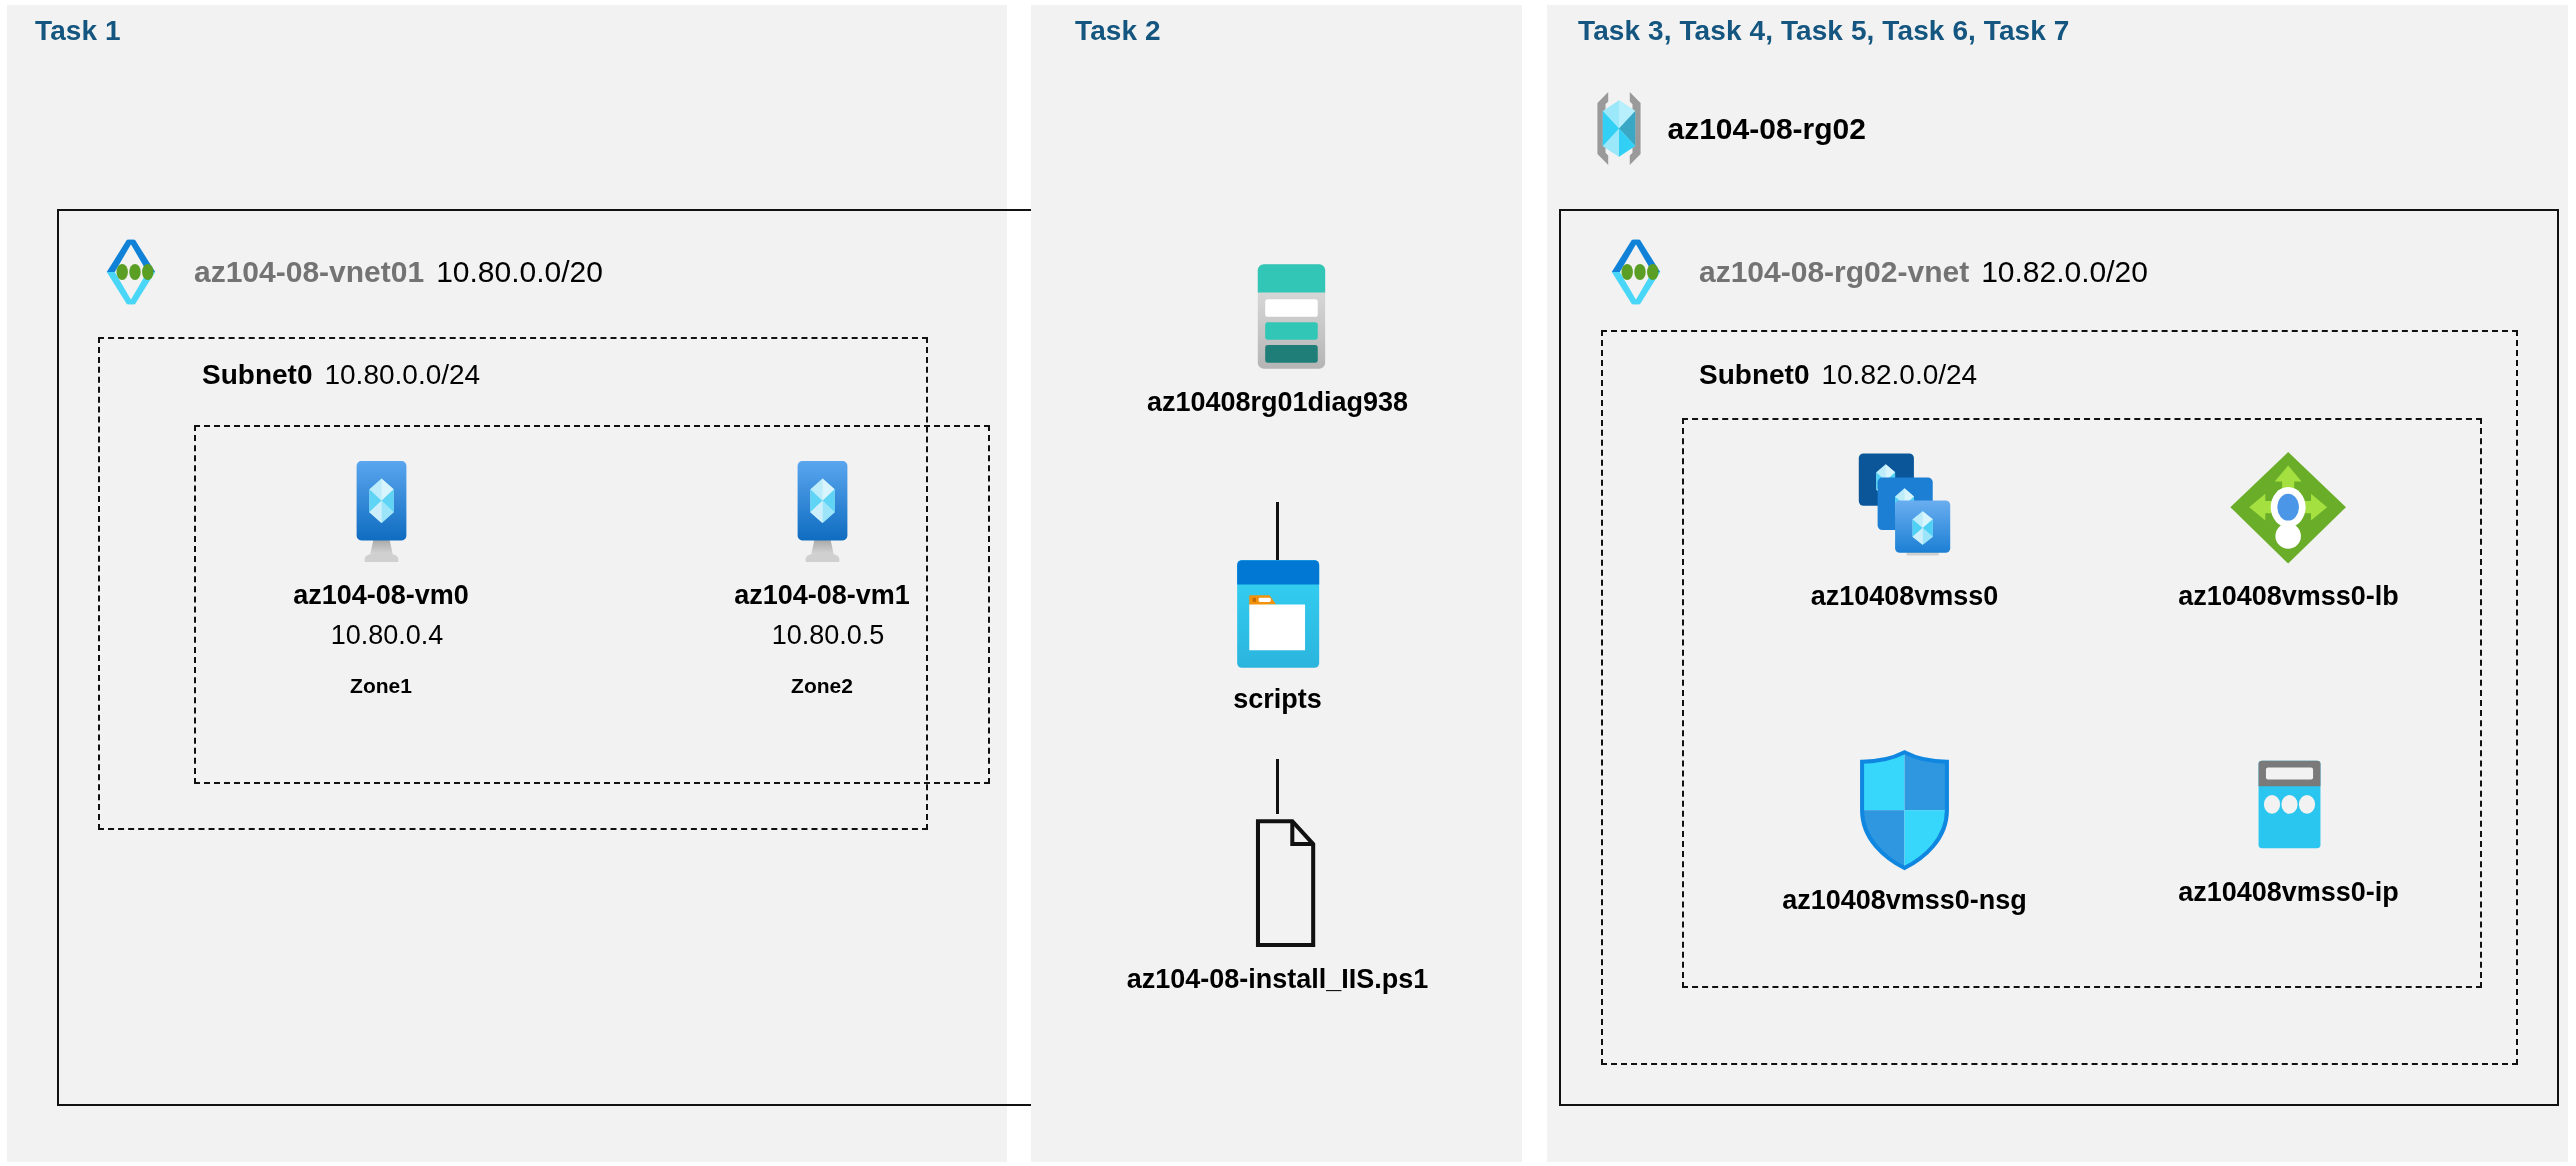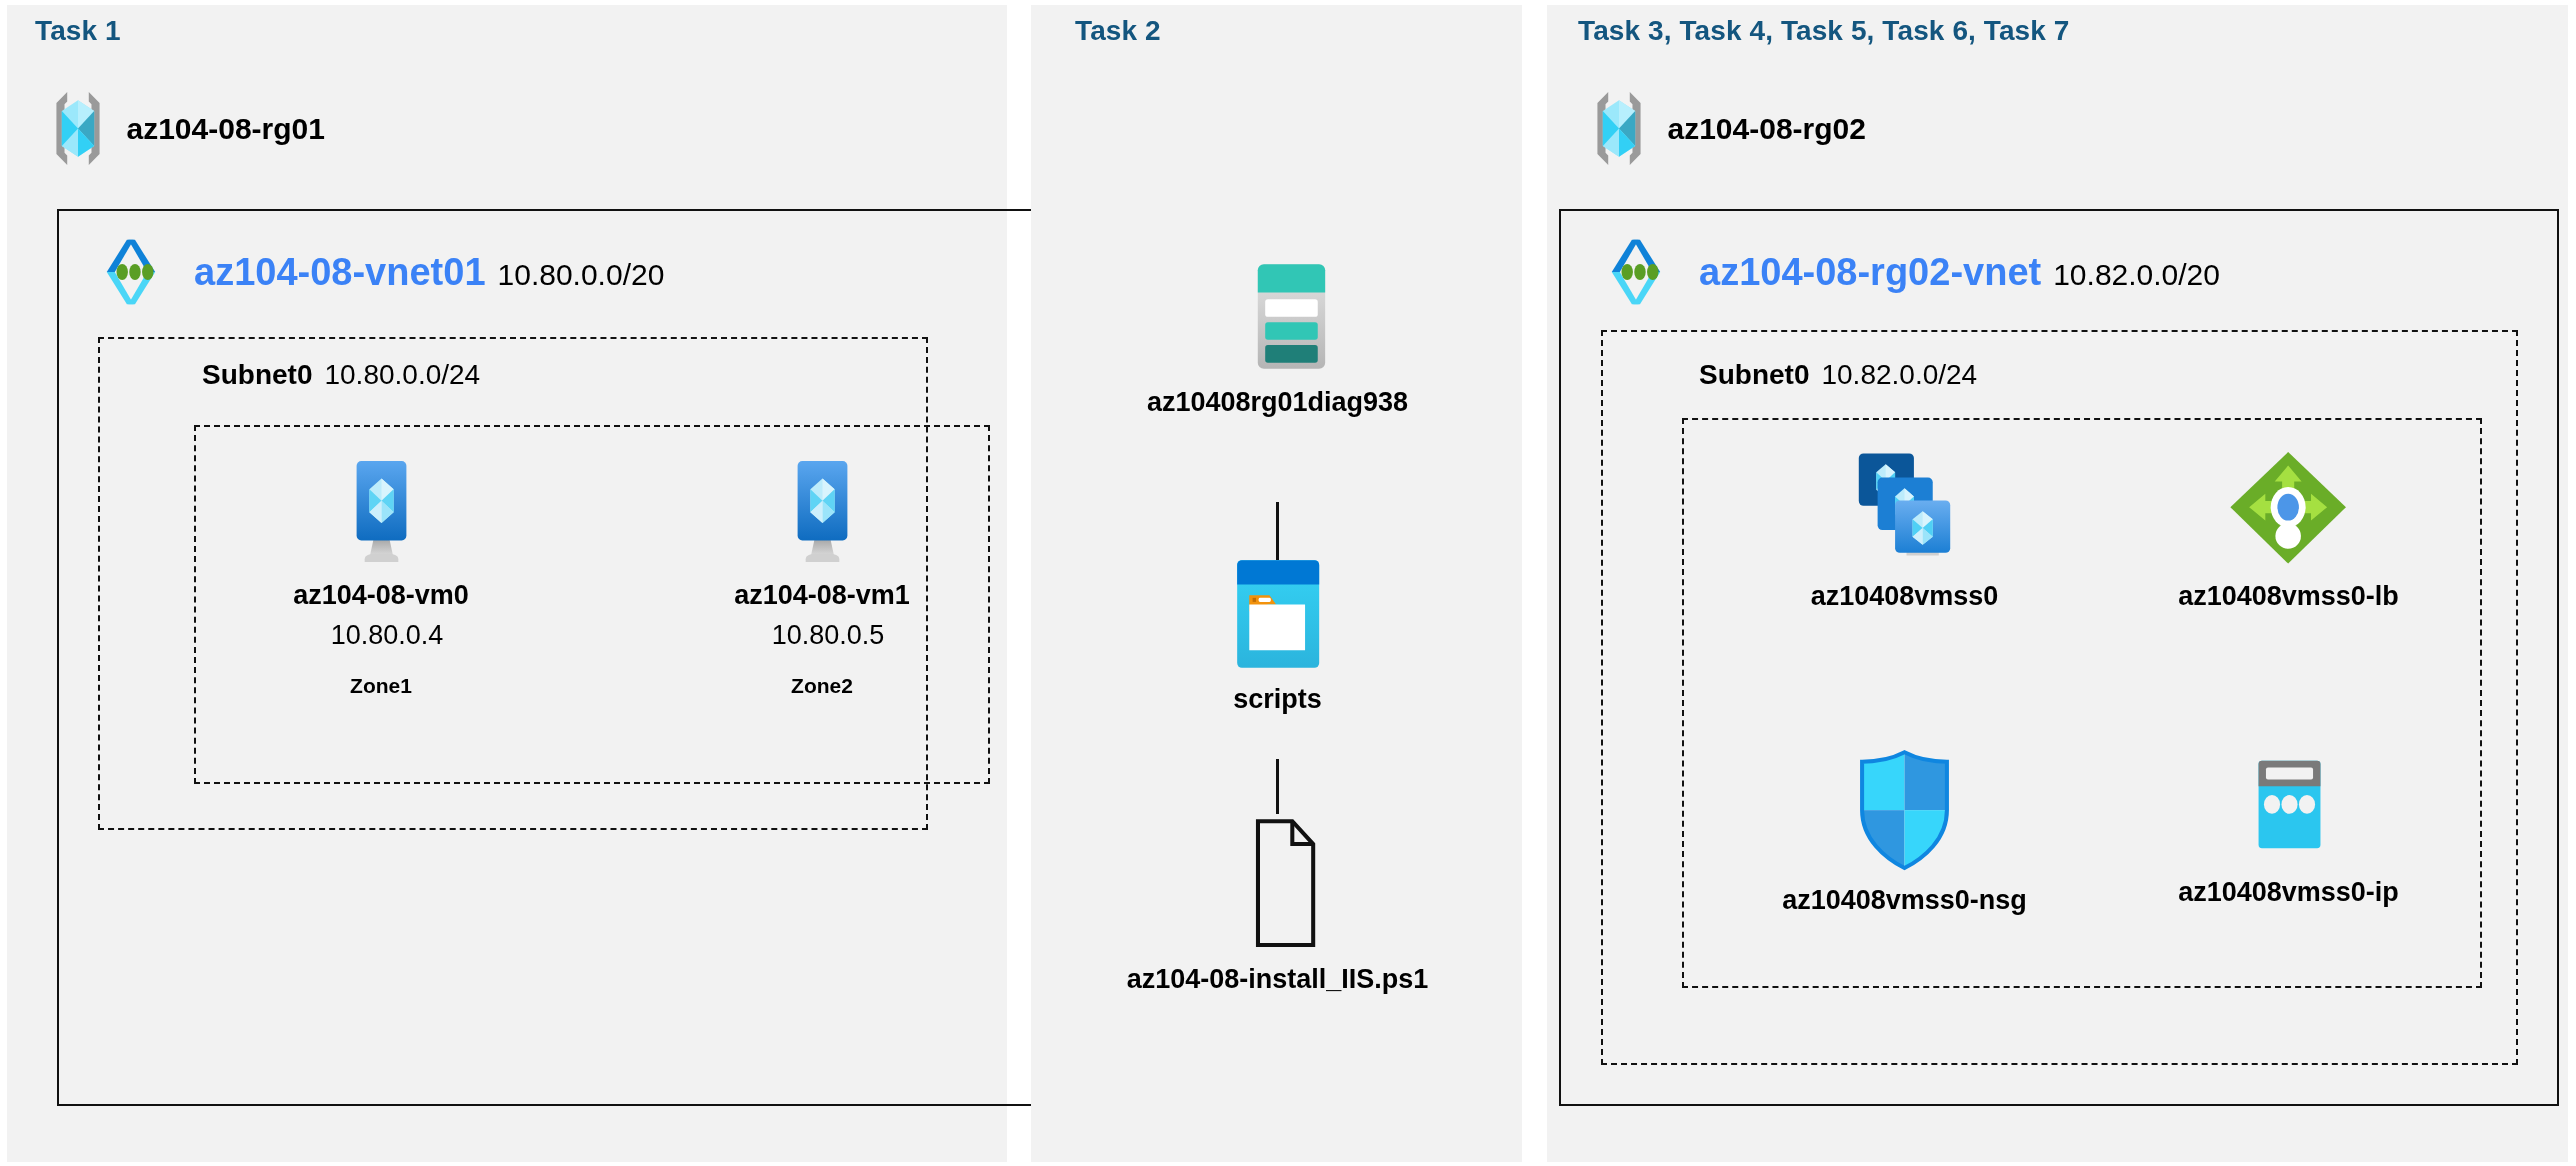--- a/index.html
+++ b/index.html
@@ -9,21 +9,21 @@
   .panel{position:absolute;background:#f2f2f2;}
   .task-title{position:absolute;color:#14567f;font-weight:bold;font-size:28px;letter-spacing:0.1px;white-space:nowrap;}
 
   .rg-row{position:absolute;display:flex;align-items:center;gap:17.5px;}
   .rg-name{font-size:30px;font-weight:bold;color:#000;white-space:nowrap;}
 
   .solidbox{position:absolute;border:2.7px solid #111;background:transparent;}
   .dashbox{position:absolute;border:2.7px dashed #111;background:transparent;}
 
   .vnet-row{position:absolute;display:flex;align-items:center;gap:20px;white-space:nowrap;}
-  .vnet-name{font-size:38px;font-weight:bold;color:#3b82f6;}
+  .vnet-name{font-size:30px;font-weight:bold;color:#737373;}
   .vnet-cidr{font-size:30px;font-weight:normal;color:#000;}
 
   .subnet-label{position:absolute;white-space:nowrap;}
   .subnet-name{font-size:28px;font-weight:bold;color:#000;}
   .subnet-cidr{font-size:28px;font-weight:normal;color:#000;}
 
   .node{position:absolute;display:flex;flex-direction:column;align-items:center;}
   .node-label{font-size:27px;font-weight:bold;color:#000;white-space:nowrap;margin-top:12px;text-align:center;}
   .node-sub{font-size:27px;font-weight:normal;color:#000;white-space:nowrap;margin-top:9.4px;text-align:center;margin-left:12px;}
   .node-zone{font-size:21px;font-weight:bold;color:#000;white-space:nowrap;margin-top:23px;text-align:center;}
@@ -33,35 +33,20 @@
 </style>
 </head>
 <body>
 
 <div id="canvas">
 
   <div class="panel" style="left:6.7px;top:5.4px;width:1000px;height:1157px;"></div>
 
   <div class="task-title" style="left:35px;top:15px;">Task 1</div>
 
-  <div class="rg-row" style="left:47px;top:88px;">
-    <span>
-      <svg width="62" height="81" viewBox="0 0 92 120">
-        <path d="M30 6 L14 22 L14 98 L30 114 L30 100 L26 96 L26 24 L30 20 Z" fill="#9a9a9a"></path>
-        <path d="M62 6 L78 22 L78 98 L62 114 L62 100 L66 96 L66 24 L62 20 Z" fill="#9a9a9a"></path>
-        <path d="M46 18 L70 34 L70 86 L46 102 L22 86 L22 34 Z" fill="#9be8fb"></path>
-        <path d="M46 18 L70 34 L46 60 Z" fill="#b7effd"></path>
-        <path d="M46 60 L70 34 L70 86 Z" fill="#3aa8c4"></path>
-        <path d="M46 60 L70 86 L46 102 Z" fill="#32d0f5"></path>
-        <path d="M46 60 L46 102 L22 86 Z" fill="#9be8fb"></path>
-        <path d="M22 34 L46 60 L22 86 Z" fill="#32d0f5"></path>
-      </svg>
-    </span>
-    <span class="rg-name">az104-08-rg01</span>
-  </div>
 
   <div class="solidbox" style="left:57px;top:209px;width:1446px;height:893px;"></div>
 
   <div class="vnet-row" style="left:100px;top:237px;">
     <span>
       <svg width="74" height="70" viewBox="0 0 110 104">
         <path d="M40 4 L10 52 L22 52 L50 4 Z" fill="#0f82d8"></path>
         <path d="M52 4 L82 52 L70 52 L42 4 Z" fill="#0f82d8"></path>
         <path d="M10 52 L40 100 L50 100 L22 52 Z" fill="#4ad6f7"></path>
         <path d="M82 52 L52 100 L42 100 L70 52 Z" fill="#4ad6f7"></path>

